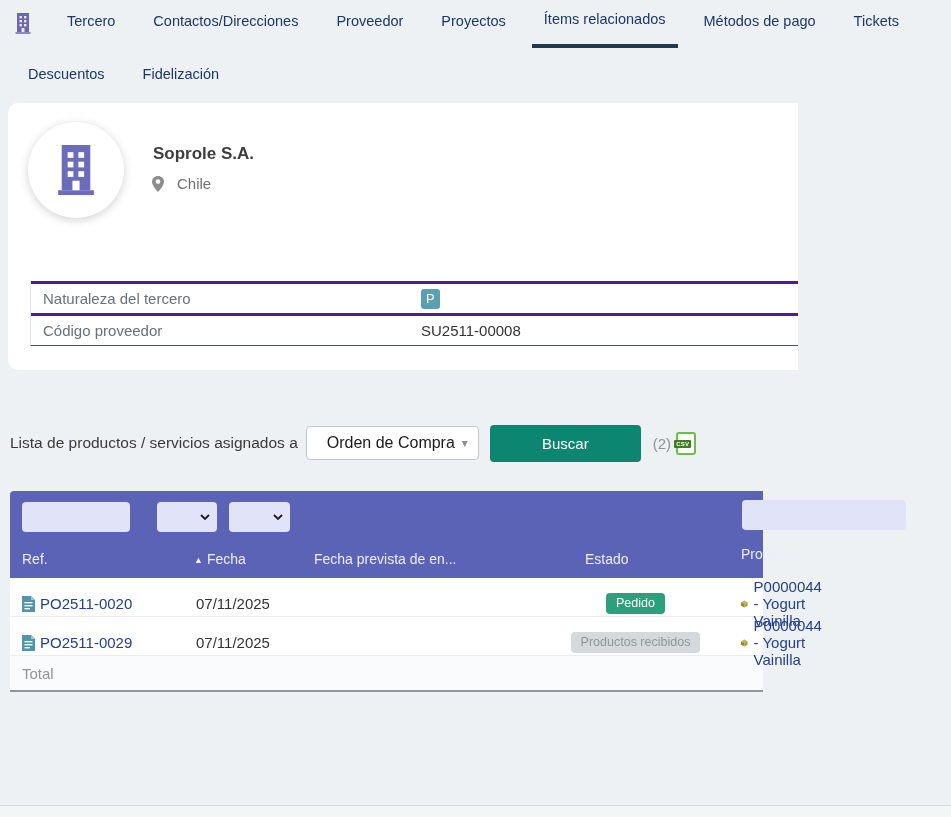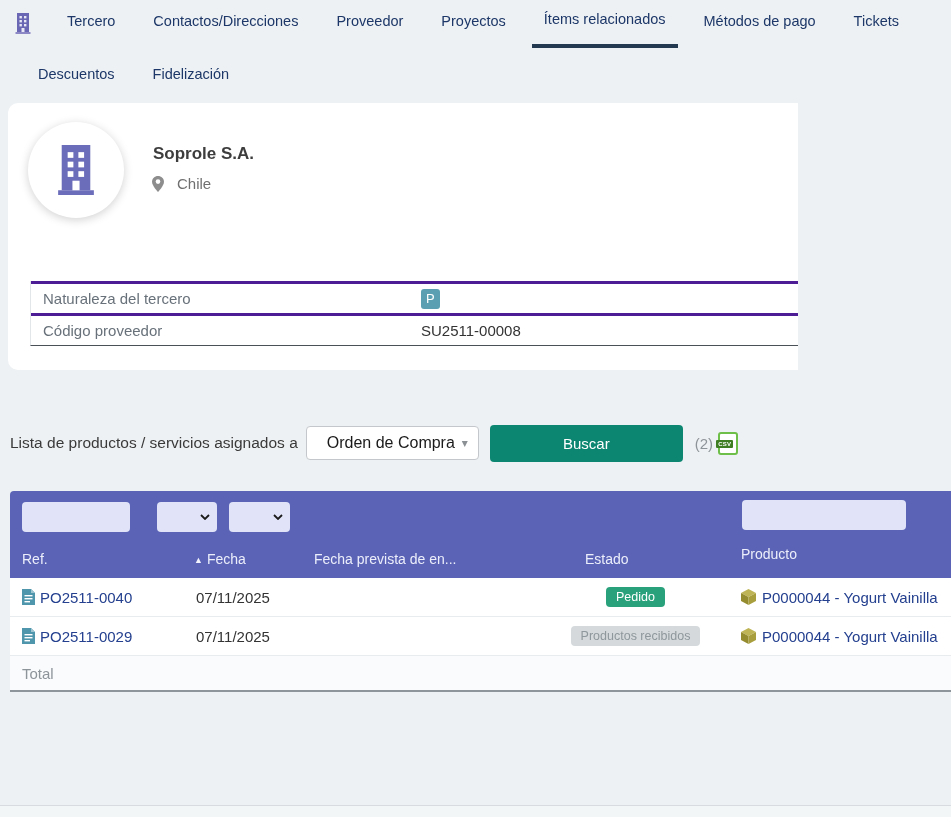--- a/index.html
+++ b/index.html
@@ -6,21 +6,21 @@
   html,body { width:951px; height:817px; }
   body {
     font-family:"Liberation Sans","DejaVu Sans",sans-serif;
     background:#eef1f3; overflow:hidden;
   }
   #app { position:relative; width:951px; height:817px; background:#eef1f3; }
 
   
   .mini-obj-icon { position:absolute; left:14px; top:13px; width:18px; height:21px; }
   .tabs-row1 { position:absolute; left:55px; top:0; height:48px; display:flex; gap:14px; align-items:stretch; }
-  .tabs-row2 { position:absolute; left:26px; top:55px; height:43px; display:flex; gap:14px; }
+  .tabs-row2 { position:absolute; left:16px; top:55px; height:43px; display:flex; gap:14px; }
   .tab {
     display:flex; align-items:center; padding:0 12px 6px 12px;
     font-size:14.5px; color:#1c3768; cursor:pointer; white-space:nowrap;
   }
   .tab.active { border-bottom:4px solid #233950; font-weight:400; }
 
   
   .company-card {
     position:absolute; left:8px; top:103px; width:790px; height:267px;
     background:#ffffff; border-radius:10px 0 0 10px;
@@ -46,34 +46,34 @@
   
   .list-bar { position:absolute; left:10px; top:424px; height:38px; display:flex; align-items:center; }
   .list-label { font-size:15.5px; color:#3a3a3a; margin-right:8px; }
   .type-select {
     width:173px; height:34px; background:#fff; border:1px solid #c4c8cc; border-radius:4px;
     display:flex; align-items:center; justify-content:space-between; padding:0 10px 0 20px;
     font-size:16px; color:#1a1a1a; cursor:pointer;
   }
   .type-select .caret { color:#8a9094; font-size:12px; }
   .search-btn {
-    margin-left:11px; width:193px; height:37px; background:#0d8671; color:#fff;
+    margin-left:11px; width:151px; height:37px; background:#0d8671; color:#fff;
     border:none; border-radius:4px; font-size:15px; cursor:pointer;
     font-family:"Liberation Sans",sans-serif;
   }
   .result-count { margin-left:12px; font-size:15px; color:#8d9499; }
   .csv-icon { margin-left:5px; cursor:pointer; position:relative; width:20px; height:23px; }
   .csv-icon .sheet { position:absolute; inset:0; border:2px solid #6ebf49; border-radius:3px; background:#fff; }
   .csv-icon .tag {
     position:absolute; left:-2px; top:8px; background:#3f7d22; color:#fff;
     font-size:6px; font-weight:bold; padding:1px 2px; border-radius:1px; letter-spacing:.3px;
   }
 
   
-  .result-table { position:absolute; left:10px; top:491px; width:941px; }
+  .result-table { position:absolute; left:10px; top:491px; width:753px; }
   .thead { position:relative; height:87px; background:#5a63b5; border-radius:4px 0 0 0; }
   .f-input {
     position:absolute; top:11px; height:30px; background:#e1e4f8; border:none; border-radius:4px;
     font-size:13px; padding:0 6px; color:#222;
   }
   .f-select {
     position:absolute; top:11px; height:30px; background:#e1e4f8; border-radius:4px;
     display:flex; align-items:center; justify-content:flex-end; padding-right:7px; cursor:pointer;
   }
   .col-label { position:absolute; font-size:14px; color:#eceefb; white-space:nowrap; cursor:pointer; }
@@ -208,21 +208,21 @@
 
     <div class="grid-row">
       <div class="cell">
         <svg width="13" height="16" viewBox="0 0 13 16">
           <path d="M0 0 H9 L13 4 V16 H0 Z" fill="#4f95ab"></path>
           <path d="M9 0 L13 4 H9 Z" fill="#9cc4d1"></path>
           <rect x="2.5" y="6" width="8" height="1.4" fill="#ffffff"></rect>
           <rect x="2.5" y="9" width="8" height="1.4" fill="#ffffff"></rect>
           <rect x="2.5" y="12" width="5.5" height="1.4" fill="#ffffff"></rect>
         </svg>
-        <a class="doc-link">PO2511-0040</a>
+        <a class="doc-link">PO2511-0020</a>
       </div>
       <div class="cell">07/11/2025</div>
       <div class="cell"></div>
       <div class="cell center">
         <span class="badge green">Pedido</span>
       </div>
       <div class="cell prod">
         <svg width="15" height="16" viewBox="0 0 15 16">
           <polygon points="7.5,0 15,4 7.5,8 0,4" fill="#beb455"></polygon>
           <polygon points="0,4 7.5,8 7.5,16 0,12" fill="#958b2f"></polygon>

